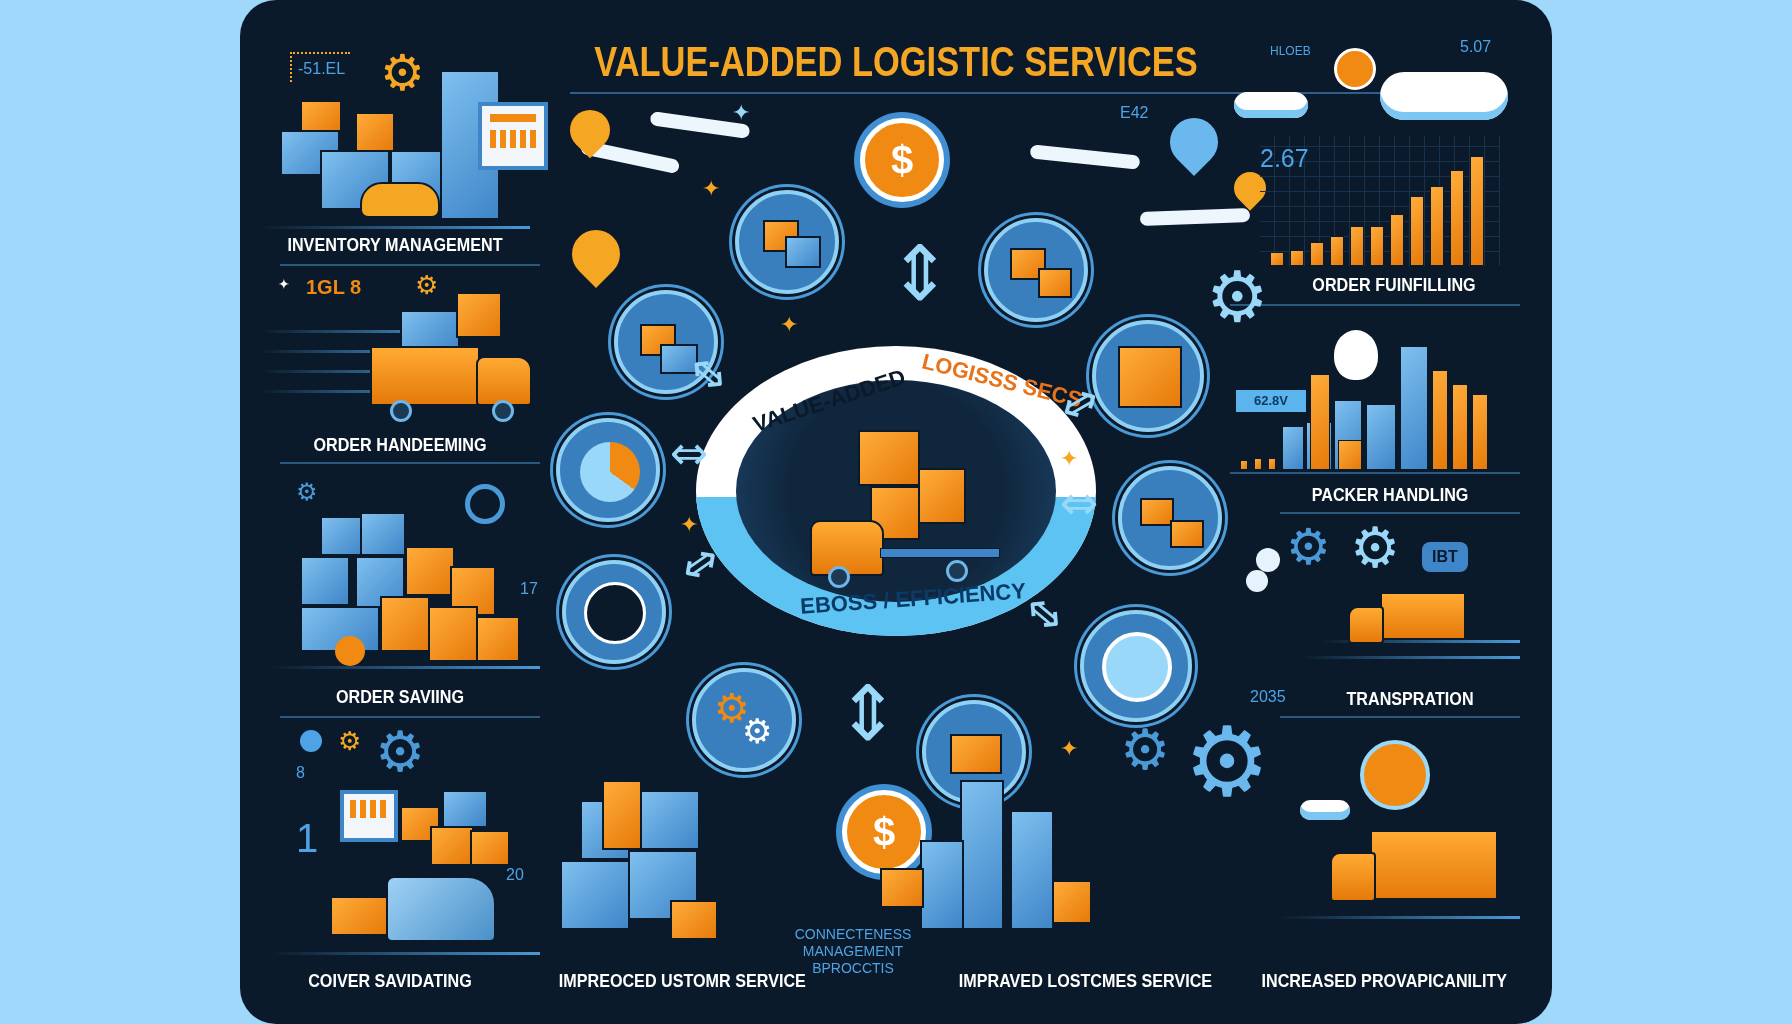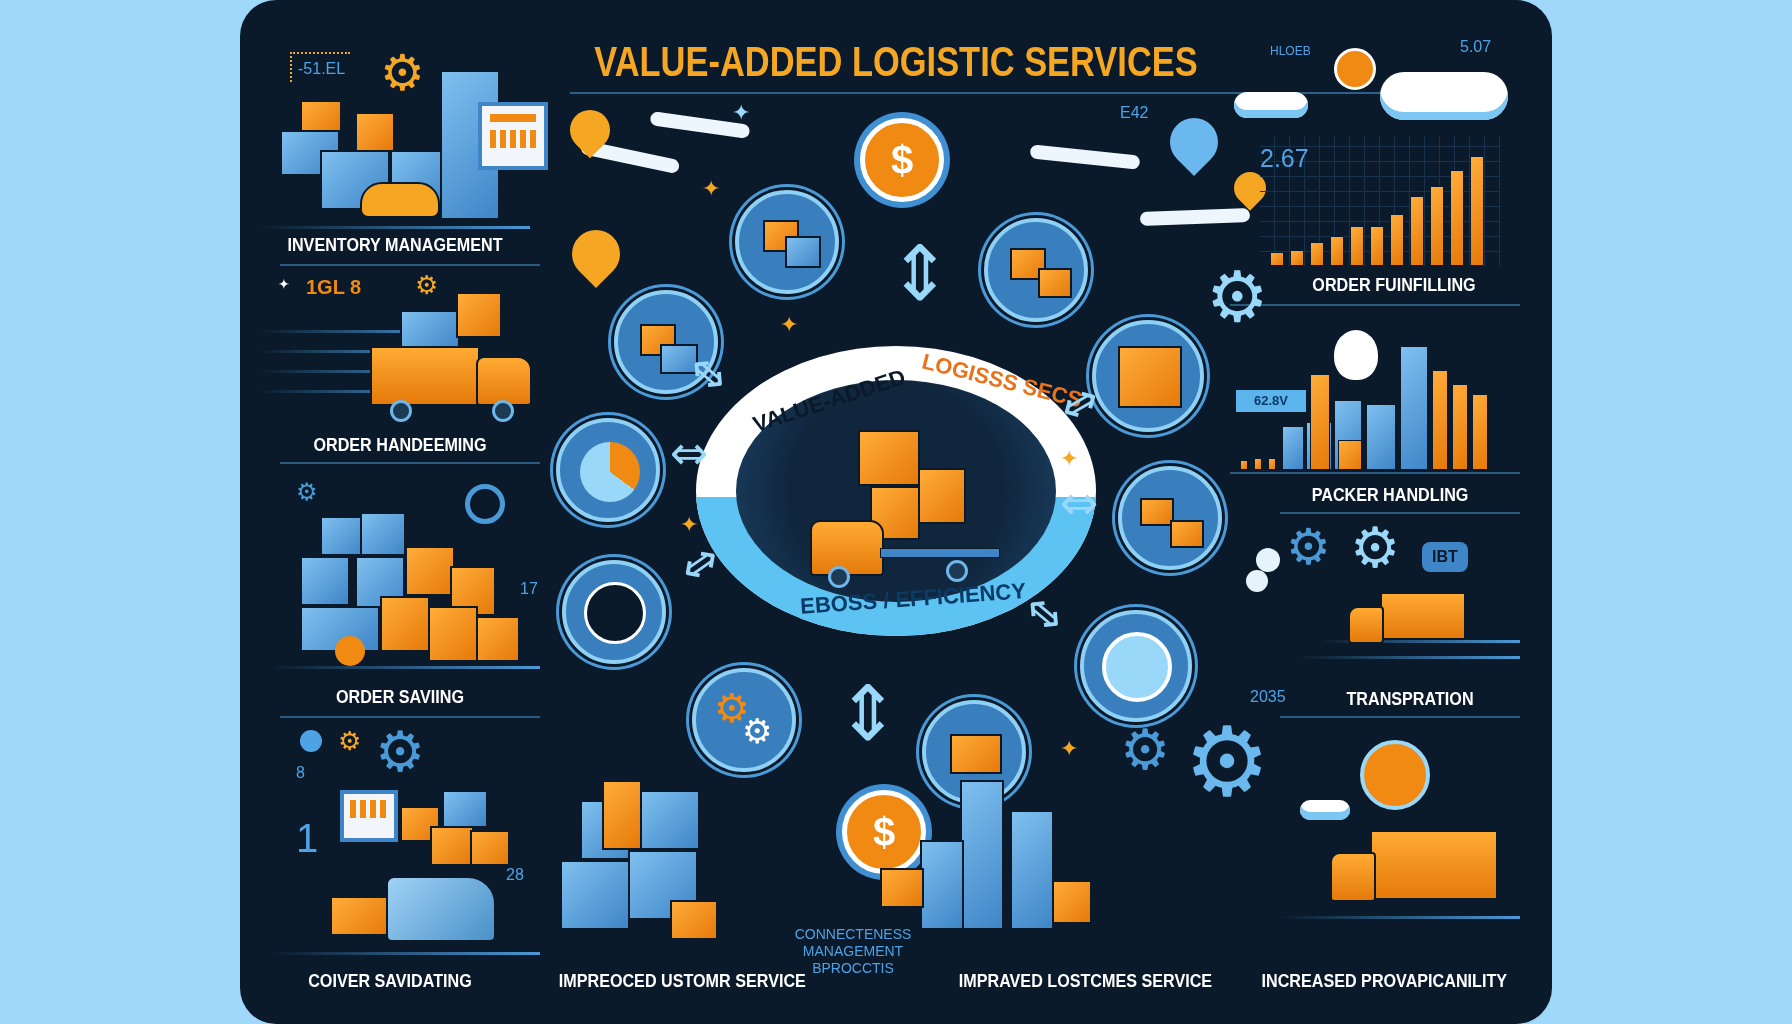--- a/index.html
+++ b/index.html
@@ -103,21 +103,21 @@
     <div class="abs small-num" style="left:36px; top:38px;">8</div>
     <div class="gear" style="left:115px; top:-2px; font-size:56px; color:#4a9ad8;">⚙</div>
     <div class="abs" style="left:80px; top:64px; width:58px; height:52px; background:#f2f6fa; border:4px solid #3f86c8;">
       <div style="margin:6px; height:18px; background:repeating-linear-gradient(90deg,#f08a12 0 6px,transparent 6px 10px);"></div>
     </div>
     <div class="abs" style="left:36px; top:90px; font-size:40px; color:#4ea3e6; font-family:'Liberation Sans',sans-serif;">1</div>
     <div class="box b-orange" style="left:140px; top:80px; width:40px; height:36px;"></div>
     <div class="box b-blue" style="left:182px; top:64px; width:46px; height:38px;"></div>
     <div class="box b-orange" style="left:170px; top:100px; width:44px; height:40px;"></div>
     <div class="box b-orange" style="left:210px; top:104px; width:40px; height:36px;"></div>
-    <div class="abs small-num" style="left:246px; top:140px;">28</div>
+    <div class="abs small-num" style="left:246px; top:140px;">20</div>
     <div class="box b-orange" style="left:70px; top:170px; width:60px; height:40px;"></div>
     <div class="abs" style="left:126px; top:150px; width:110px; height:66px; background:linear-gradient(135deg,#9fd2f5,#4a90c8); border:2px solid #0b1a2a; border-radius:8px 28px 6px 6px;"></div>
     <div class="speed" style="left:10px; top:226px; width:270px;"></div>
   </div>
   <div class="abs lbl" style="left:20px; top:970px; width:260px;">COIVER SAVIDATING</div>
 
   <div class="center-ring"></div>
   <div class="center-ring-blue"></div>
   <div class="center-core"></div>
   <div class="abs arc-text" style="left:510px; top:388px; color:#0b1a2a; transform:rotate(-18deg);">VALUE-ADDED</div>

